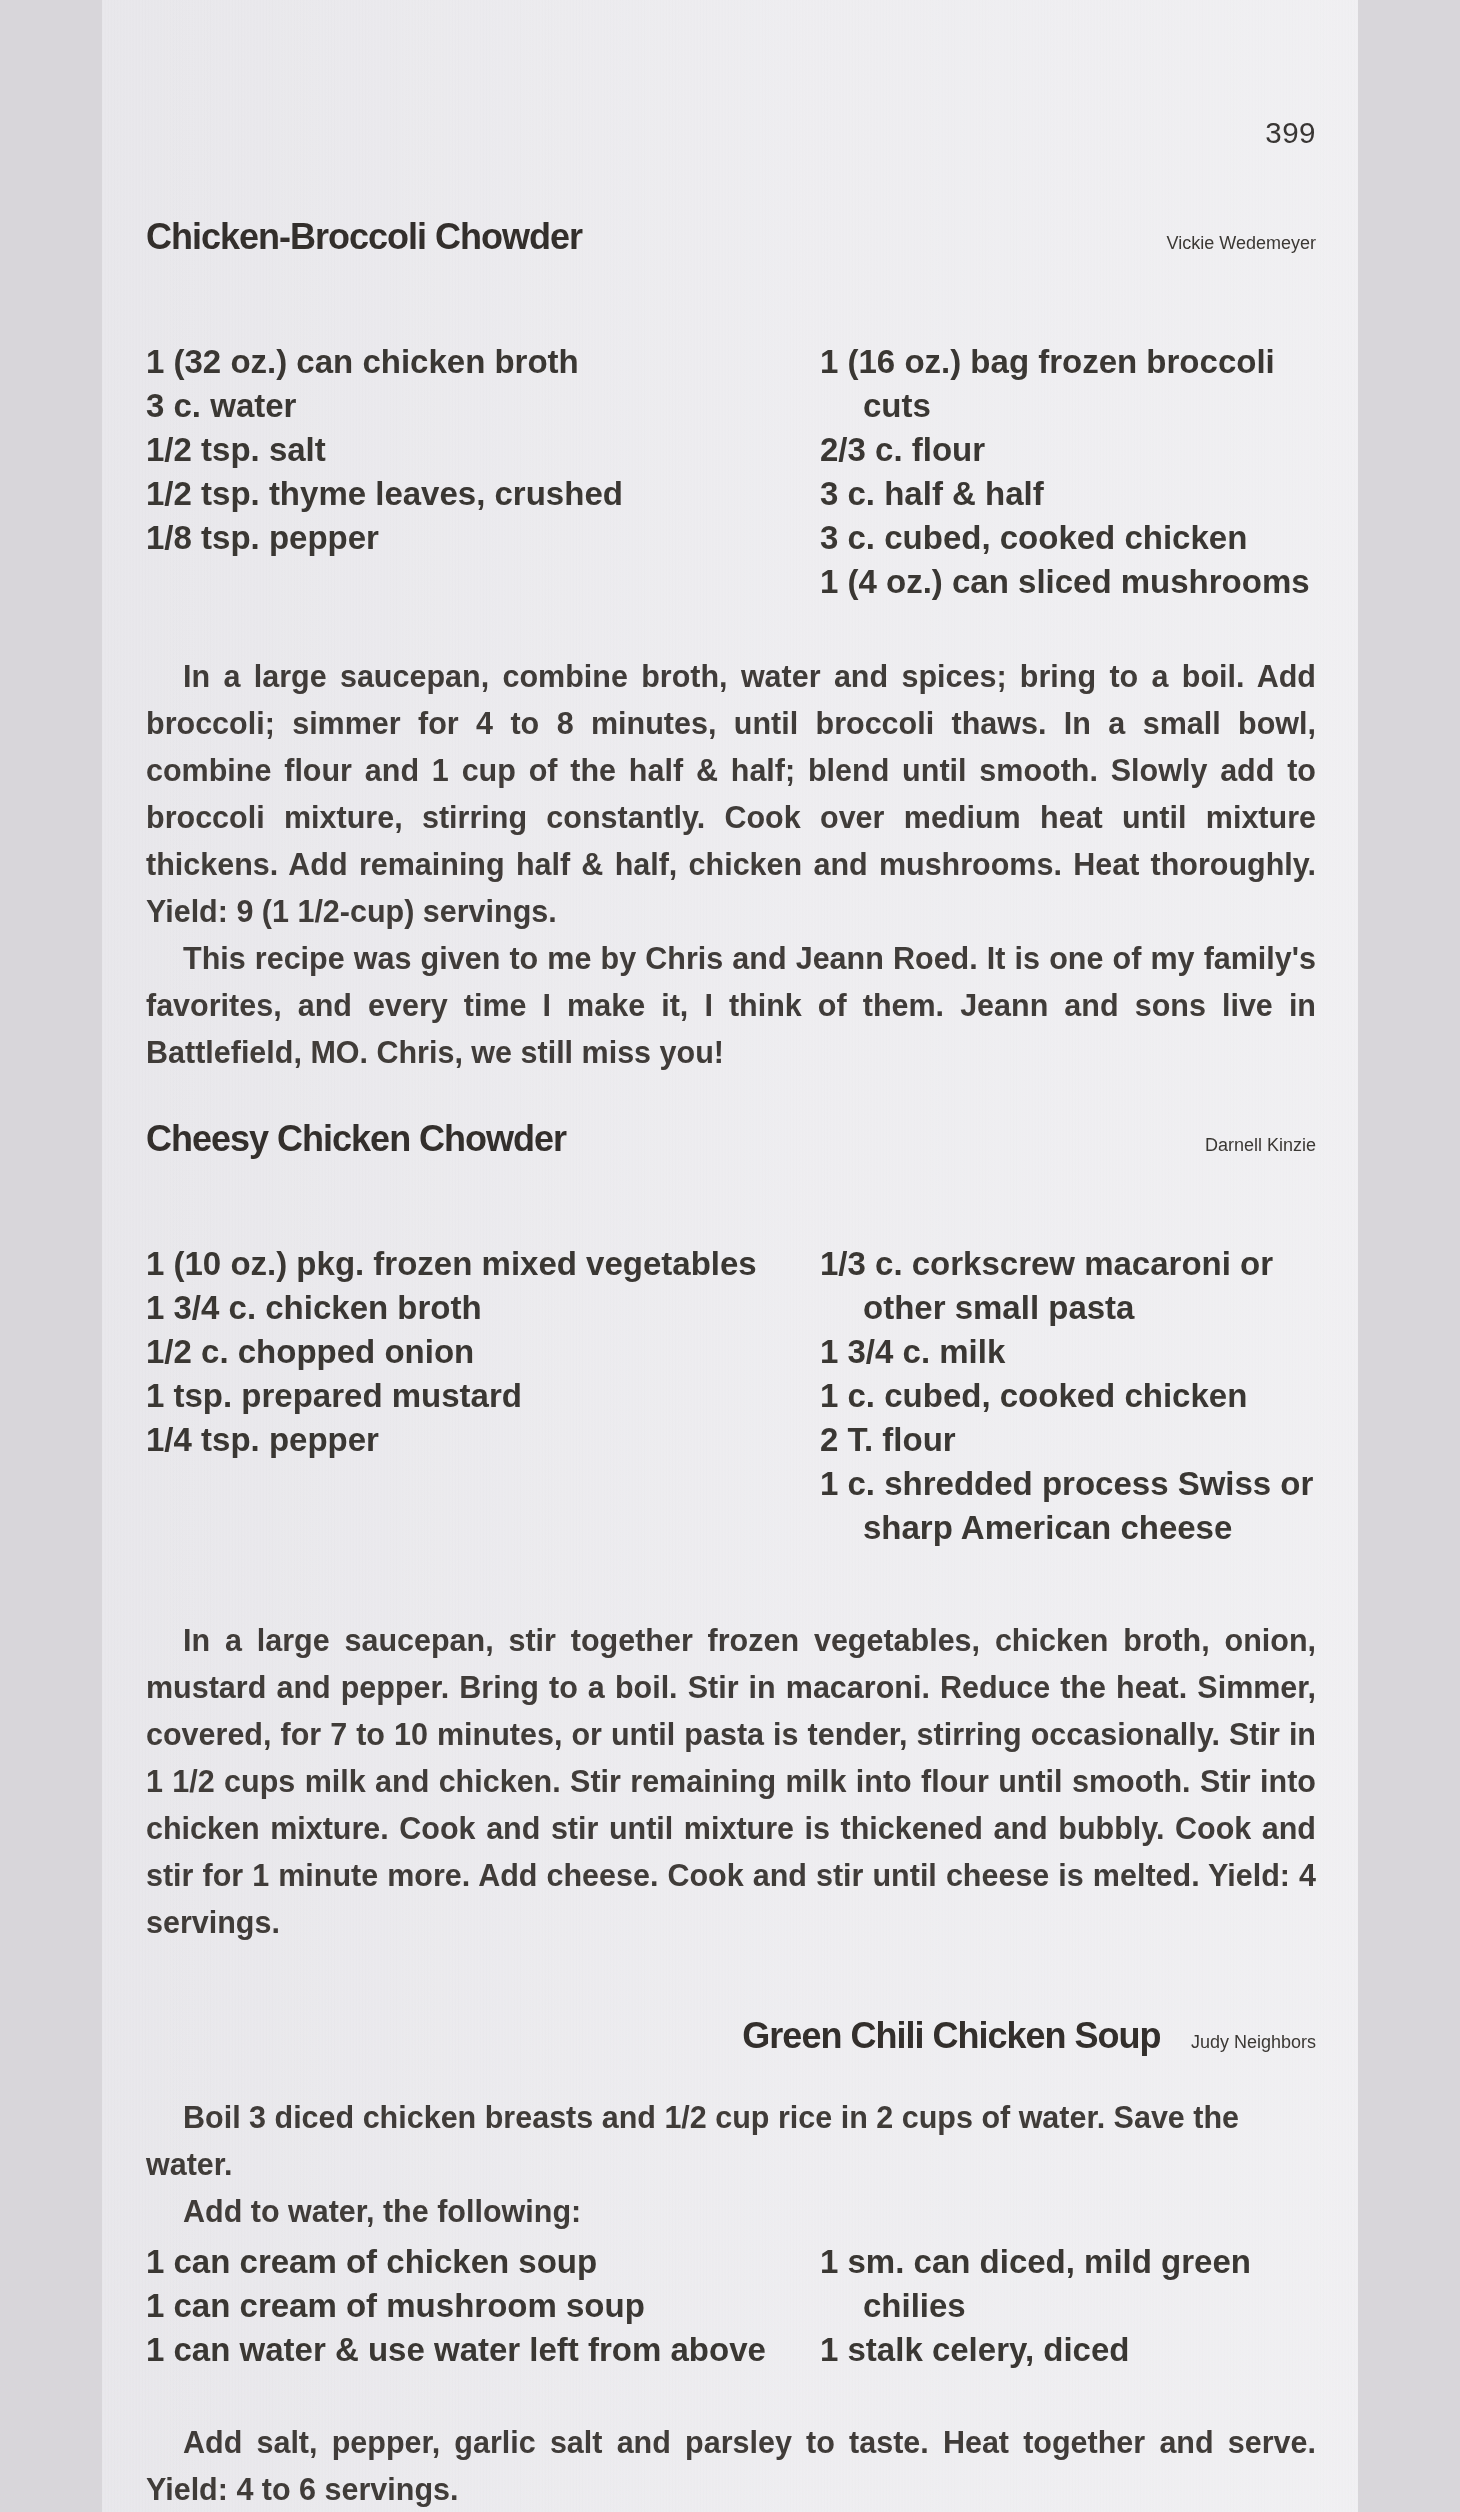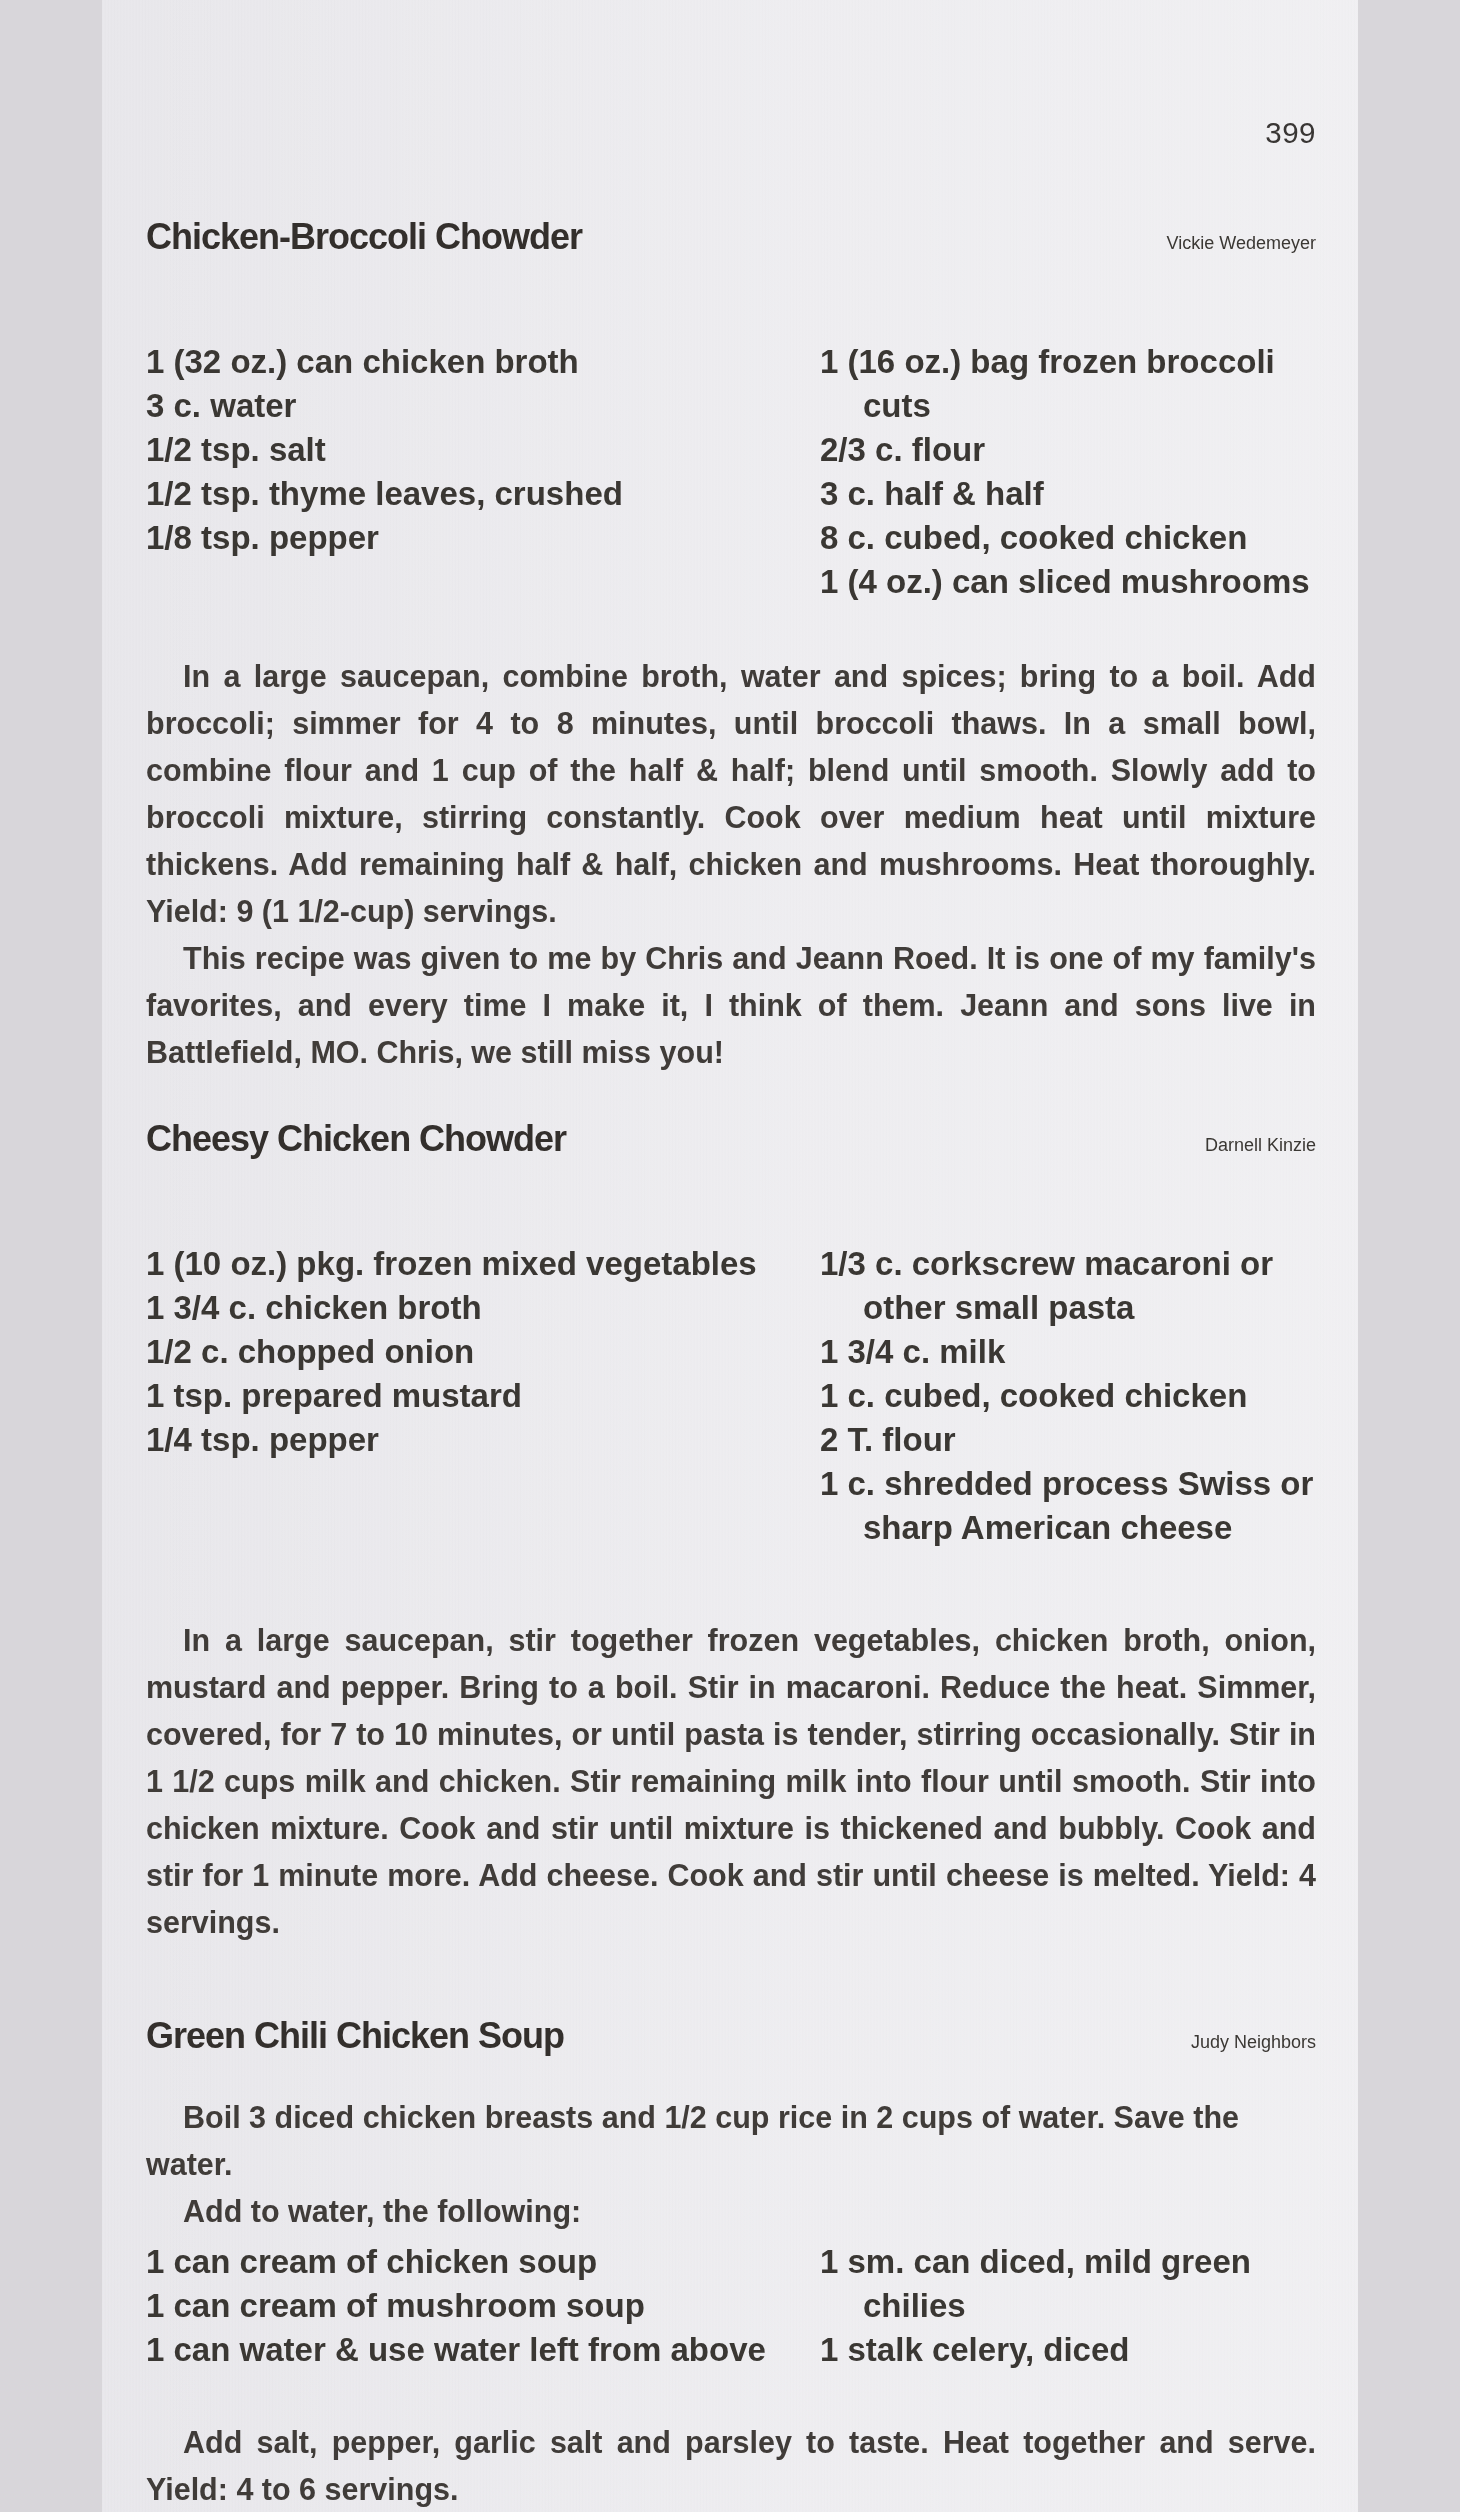--- a/index.html
+++ b/index.html
@@ -46,21 +46,21 @@
   }
   .recipe-author {
     font-size: 18px;
     font-weight: 400;
     color: #3b3834;
     white-space: nowrap;
     padding-left: 30.5px;
   }
   .header-1 { margin-top: 59px; }
   .header-2 { margin-top: 34px; }
-  .header-3 { margin-top: 61px; }
+  .header-3 { margin-top: 61px; justify-content: flex-end; }
   .ingredients {
     display: flex;
     margin-top: 75px;
   }
   .ingredients.tight { margin-top: 5.1px; align-items: center; }
   .ing-col {
     list-style: none;
     margin: 0;
     padding: 0;
   }
@@ -106,21 +106,21 @@
         <li>1 (32 oz.) can chicken broth</li>
         <li>3 c. water</li>
         <li>1/2 tsp. salt</li>
         <li>1/2 tsp. thyme leaves, crushed</li>
         <li>1/8 tsp. pepper</li>
       </ul>
       <ul class="ing-col right">
         <li>1 (16 oz.) bag frozen broccoli cuts</li>
         <li>2/3 c. flour</li>
         <li>3 c. half &amp; half</li>
-        <li>8 c. cubed, cooked chicken</li>
+        <li>3 c. cubed, cooked chicken</li>
         <li>1 (4 oz.) can sliced mushrooms</li>
       </ul>
     </div>
     <div class="paragraphs">
       <p>In a large saucepan, combine broth, water and spices; bring to a boil. Add broccoli; simmer for 4 to 8 minutes, until broccoli thaws. In a small bowl, combine flour and 1 cup of the half &amp; half; blend until smooth. Slowly add to broccoli mixture, stirring constantly. Cook over medium heat until mixture thickens. Add remaining half &amp; half, chicken and mushrooms. Heat thoroughly. Yield: 9 (1 1/2-cup) servings.</p>
       <p>This recipe was given to me by Chris and Jeann Roed. It is one of my family's favorites, and every time I make it, I think of them. Jeann and sons live in Battlefield, MO. Chris, we still miss you!</p>
     </div>
   </section>
 
   <section>

